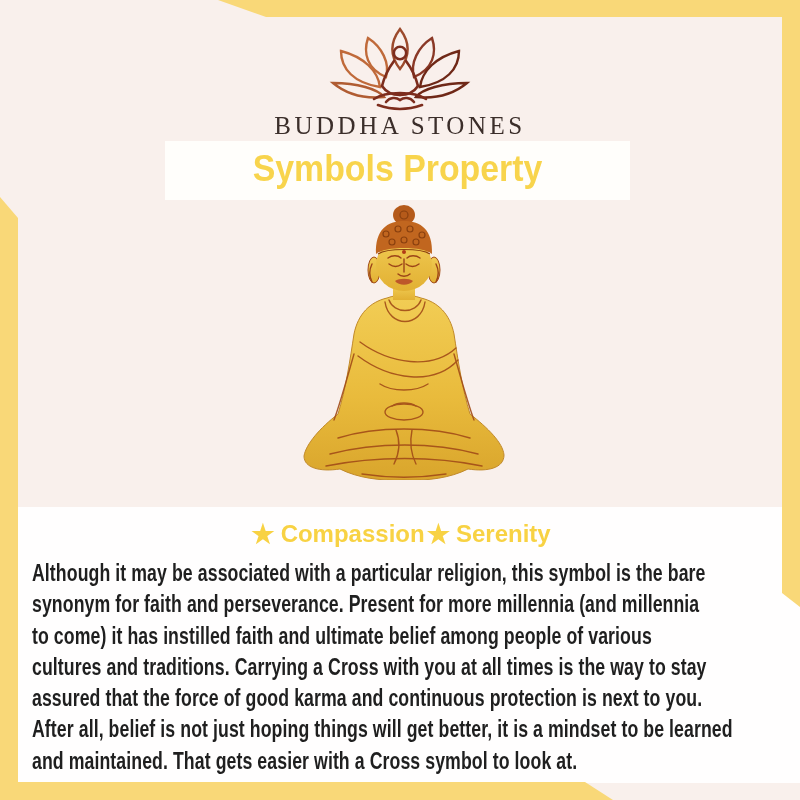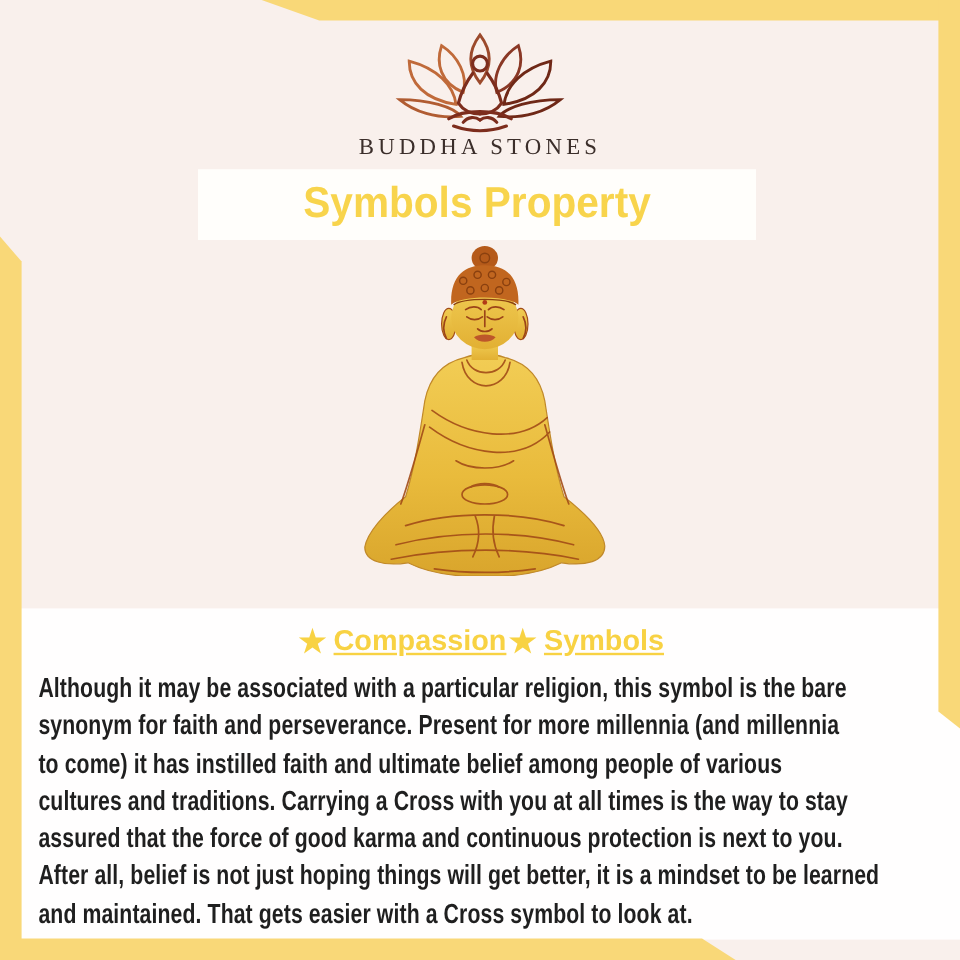--- a/index.html
+++ b/index.html
@@ -13,21 +13,21 @@
     position:absolute;left:0;top:507px;width:800px;height:276px;
     background:#fffefe;
   }
   
   .bands{position:absolute;left:0;top:0;width:800px;height:800px;display:block;}
   
   .logo{position:absolute;left:328px;top:26px;width:144px;height:88px;}
   .brand{
     position:absolute;left:0;top:112px;width:800px;height:24px;
     text-align:center;font-family:"Liberation Serif",serif;
-    font-size:19px;letter-spacing:3.5px;color:#3b2e2a;font-weight:500;
+    font-size:25px;letter-spacing:3.5px;color:#3b2e2a;font-weight:500;
   }
   
   .banner{
     position:absolute;left:165px;top:141px;width:465px;height:59px;
     background:#fffefb;
   }
   .banner-title{
     width:100%;height:55px;line-height:55px;text-align:center;
     font-size:36px;font-weight:700;color:#f8d44c;
     transform:scaleX(0.94);transform-origin:50% 50%;
@@ -52,21 +52,21 @@
     color:#ffffff;letter-spacing:0.5px;white-space:nowrap;
     transform:scaleX(0.93);transform-origin:0 50%;
   }
   
   .props{
     position:absolute;left:0;top:515px;width:800px;height:38px;
     text-align:center;line-height:38px;font-size:24px;font-weight:700;
     color:#f8d243;white-space:nowrap;
   }
   .props .star{display:inline-block;margin:0 6px 0 2px;font-size:26px;vertical-align:-1px;}
-  .props .prop-label{display:inline-block;text-decoration:underline;}
+  .props .prop-label{display:inline-block;}
   
   .desc{
     position:absolute;left:32px;top:558px;width:980px;
     transform:scaleX(0.77);transform-origin:0 0;
     color:#1f1f1f;font-size:23px;font-weight:700;line-height:31.3px;
     letter-spacing:0.1px;
   }
   .desc .line{white-space:nowrap;}
 </style>
 </head>
@@ -182,21 +182,21 @@
       <path d="M38,254 C84,242 142,242 186,254"></path>
       <path d="M34,266 C84,256 142,256 190,266"></path>
       <path d="M104,230 C108,240 108,252 102,264"></path>
       <path d="M120,230 C118,240 118,252 124,264"></path>
       <path d="M70,274 C96,278 128,278 154,274"></path>
     </g>
   </svg>
 
 
   <div class="props">
-    <span class="star">★</span><span class="prop-label">Compassion</span><span class="star">★</span><span class="prop-label">Symbols</span>
+    <span class="star">★</span><span class="prop-label">Compassion</span><span class="star">★</span><span class="prop-label">Serenity</span>
   </div>
 
   <div class="desc">
     <div class="line">Although it may be associated with a particular religion, this symbol is the bare</div>
     <div class="line">synonym for faith and perseverance. Present for more millennia (and millennia</div>
     <div class="line">to come) it has instilled faith and ultimate belief among people of various</div>
     <div class="line">cultures and traditions. Carrying a Cross with you at all times is the way to stay</div>
     <div class="line">assured that the force of good karma and continuous protection is next to you.</div>
     <div class="line">After all, belief is not just hoping things will get better, it is a mindset to be learned</div>
     <div class="line">and maintained. That gets easier with a Cross symbol to look at.</div>

